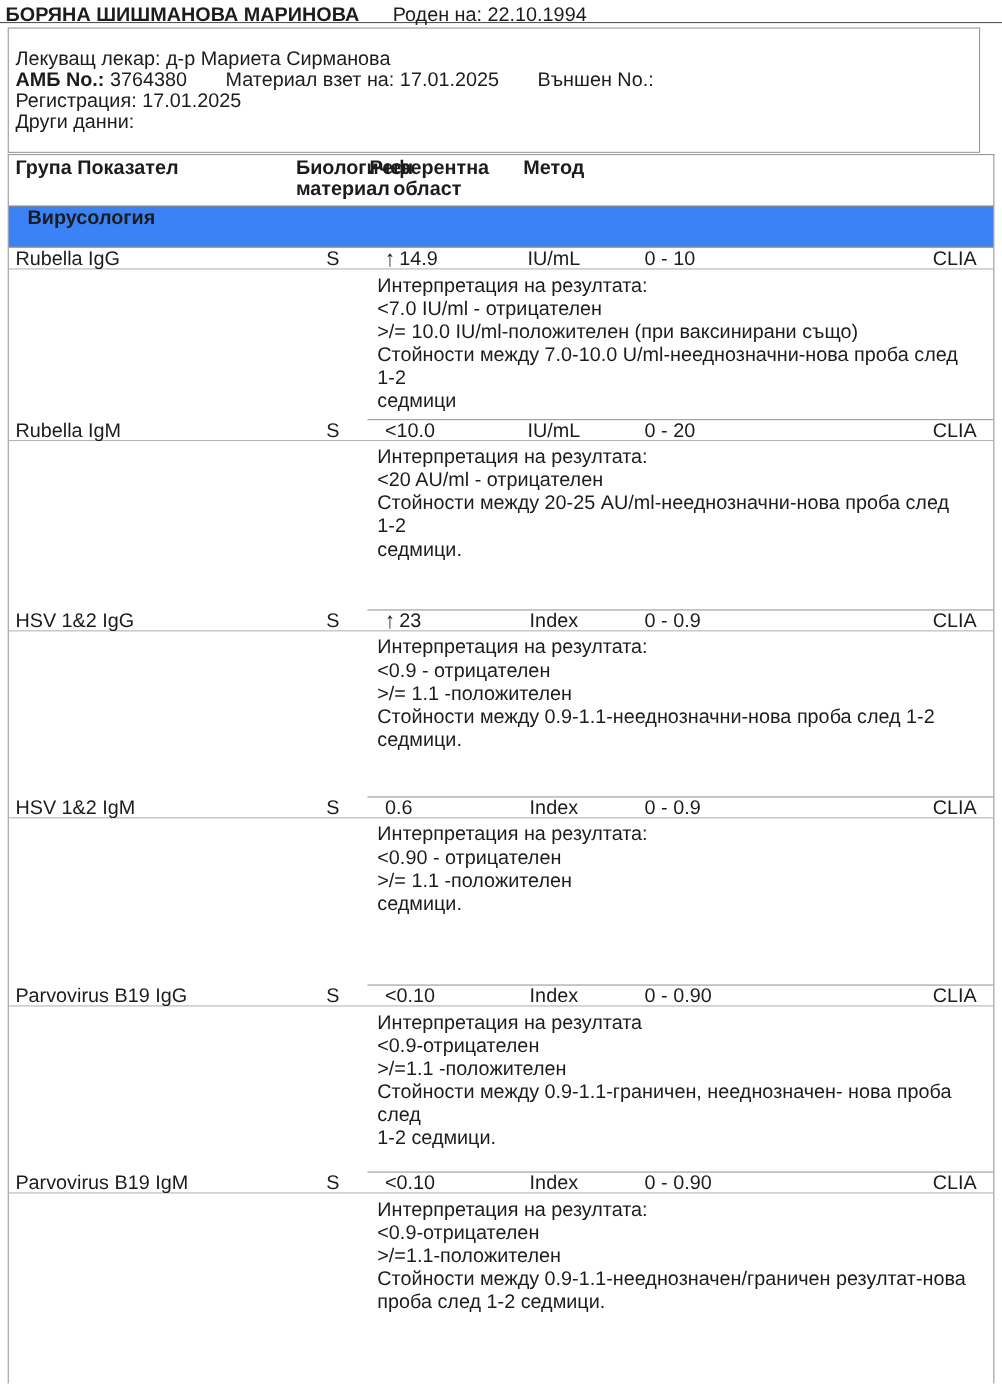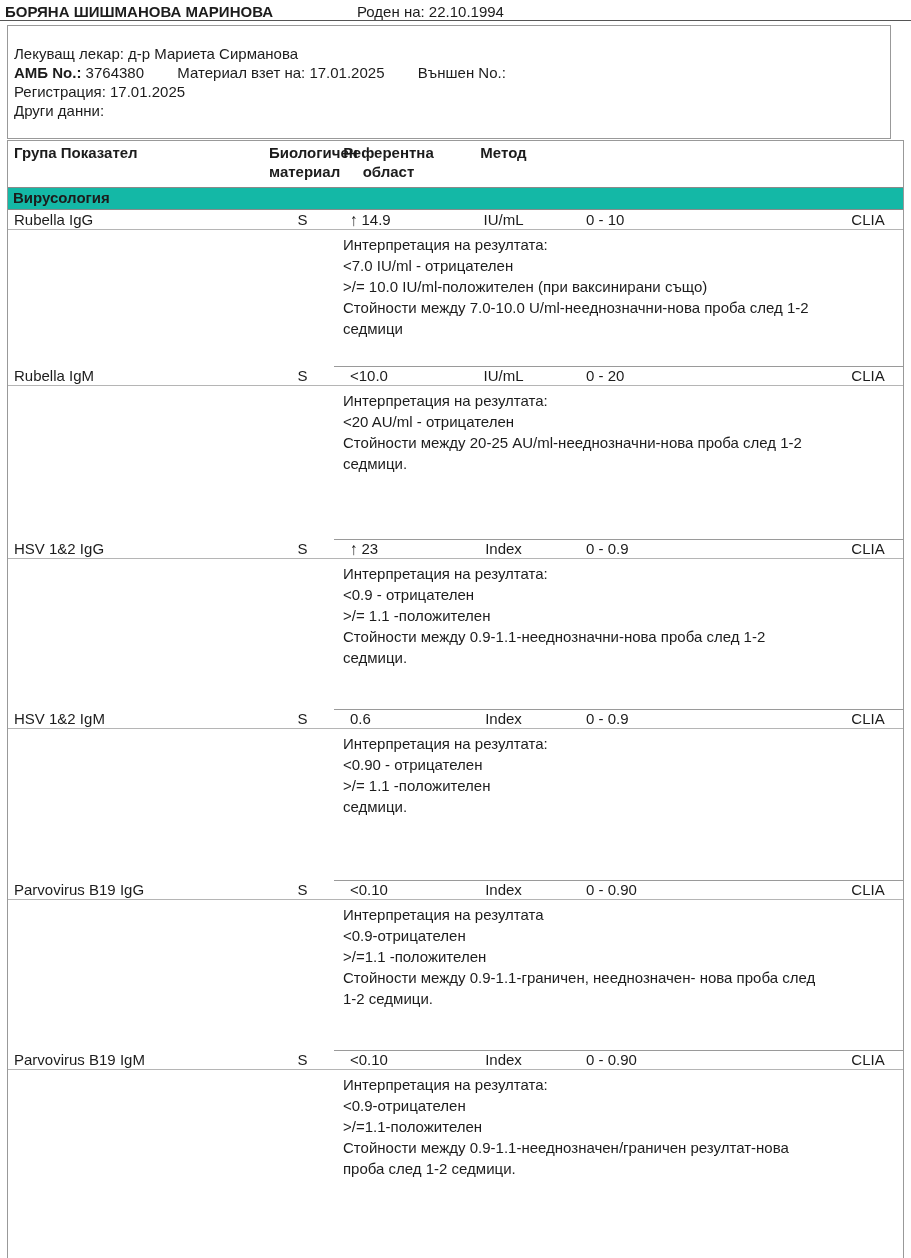--- a/index.html
+++ b/index.html
@@ -3,21 +3,21 @@
 <meta charset="utf-8">
 <style>
   * { margin:0; padding:0; box-sizing:border-box; }
   html,body { background:#ffffff; }
   .page {
     position:relative;
     width:911px; height:1258px;
     overflow:hidden;
     background:#fff;
     font-family:"Liberation Sans","DejaVu Sans",sans-serif;
-    font-size:15px;
+    font-size:18px;
     color:#1c1c1c;
   }
   
   .top-row { position:relative; height:21px; padding-top:3px; border-bottom:1px solid #555; }
   .patient-name { position:absolute; left:5px; top:3px; font-weight:bold; }
   .born { position:absolute; left:357px; top:3px; }
 
   
   .info-box {
     margin:4px 20px 0 7px;
@@ -37,24 +37,24 @@
   }
   .grid6 {
     display:grid;
     grid-template-columns:261px 67px 105px 125px 267px 1fr;
   }
   .thead { height:46px; padding-top:2px; font-weight:bold; }
   .thead > div { text-align:center; line-height:19px; }
   .th-group { text-align:left !important; padding-left:6px; }
   .th-method { }
   .section-row {
-    height:23px; line-height:20px;
-    background:#14b8a6;
+    height:38px; line-height:20px;
+    background:#3b82f6;
     border-top:1px solid #8a8a8a; border-bottom:1px solid #8a8a8a;
-    font-weight:bold; padding-left:5px;
+    font-weight:bold; padding-left:17px;
   }
   .result-row {
     position:relative;
     height:20px; align-items:center;
     border-bottom:1px solid #b5b5b5;
   }
   .result-row.overline::before {
     content:""; position:absolute; top:0; left:326px; right:0;
     border-top:1px solid #9a9a9a;
   }

